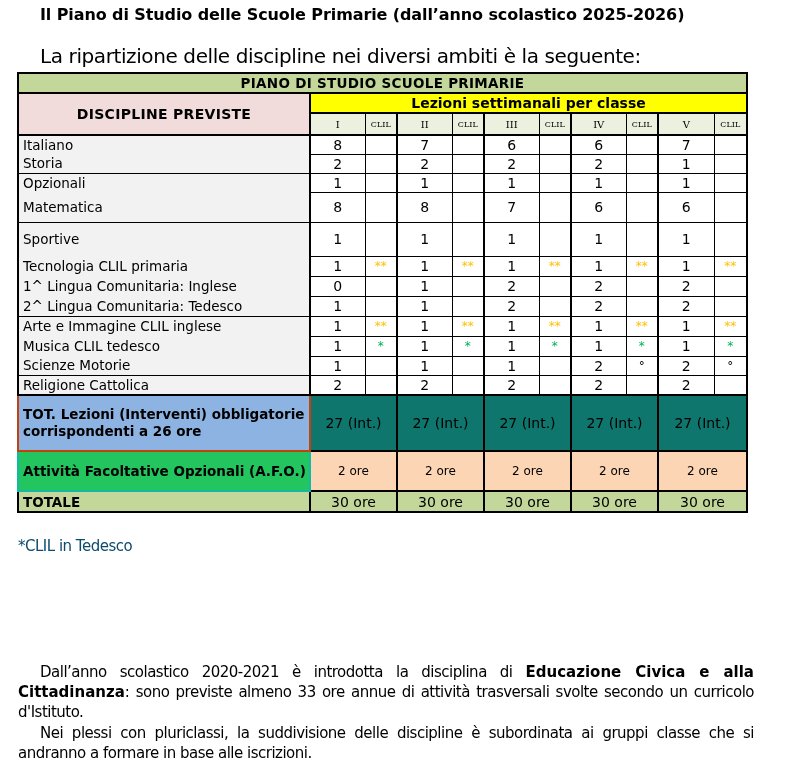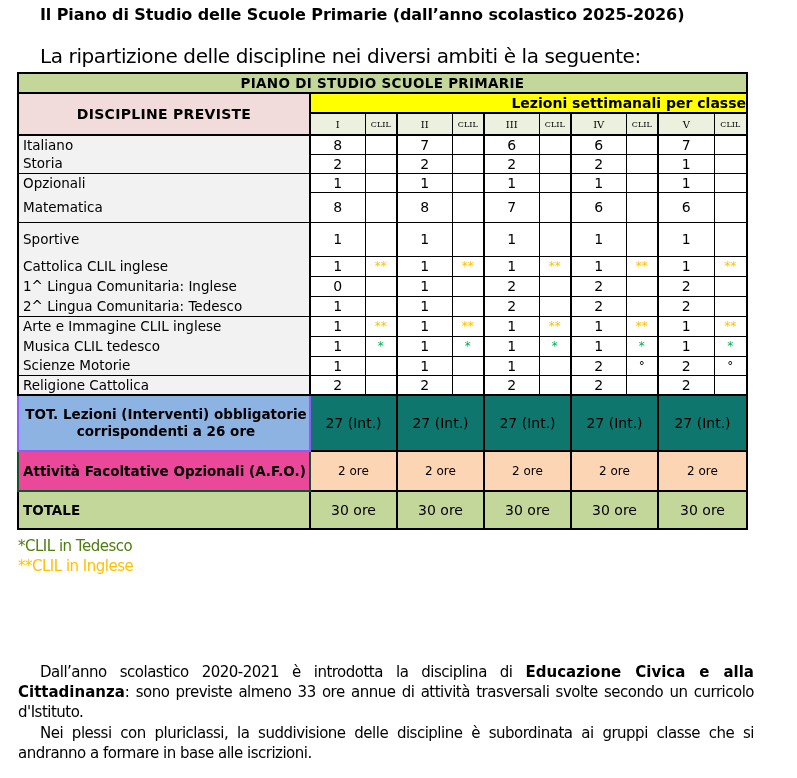--- a/index.html
+++ b/index.html
@@ -10,48 +10,48 @@
   .intro { position: absolute; left: 40px; top: 44px; font-size: 20px;
            font-family: "DejaVu Sans", sans-serif; letter-spacing: -0.4px; }
 
   table.piano { position: absolute; left: 17px; top: 72px; border-collapse: collapse;
                 table-layout: fixed; font-family: "DejaVu Sans", sans-serif; }
   table.piano td { padding: 0; overflow: hidden; white-space: nowrap; }
   .hdr-main { background: #c4d79b; border: 2px solid #000; text-align: center; font-weight: bold;
               font-size: 13.5px; height: 18px; letter-spacing: 0.3px; }
   .hdr-disc { background: #f2dcdb; border: 2px solid #000; text-align: center; font-weight: bold;
               font-size: 14px; letter-spacing: 0.3px; }
-  .hdr-lez { background: #ffff00; border: 2px solid #000; text-align: right; font-weight: bold;
+  .hdr-lez { background: #ffff00; border: 2px solid #000; text-align: center; font-weight: bold;
              font-size: 14px; height: 18px; }
   .hdr-class { background: #ebf1de; text-align: center; font-family: "DejaVu Serif", serif;
                font-size: 10px; height: 20px; border: 1px solid #000; }
   .hdr-clil { background: #ebf1de; text-align: center; font-family: "DejaVu Serif", serif;
               font-size: 8px; height: 20px; border: 1px solid #000; }
   .bl { border-left: 2px solid #000 !important; }
   .br { border-right: 2px solid #000 !important; }
   .bt { border-top: 2px solid #000 !important; }
   .disc { background: #f2f2f2; font-size: 13.5px; padding-left: 4px !important;
           border-left: 2px solid #000; border-right: 2px solid #000; }
   .val { background: #fff; text-align: center; font-size: 14px; border: 1px solid #000; }
   .clil { background: #fff; text-align: center; font-size: 12px; border: 1px solid #000; }
   .star-en { color: #ffc000; }
   .star-de { color: #00b050; }
   .tot-label { background: #8db3e2; font-weight: bold; font-size: 13.5px; padding-left: 4px !important;
-               white-space: normal !important; line-height: 17px; border: 2px solid #8b5cf6; text-align: center; }
+               white-space: normal !important; line-height: 17px; border: 2px solid #c2410c; }
   .tot-val { background: #0f766e; text-align: center; font-size: 14px; border: 2px solid #000; }
-  .afo-label { background: #ec4899; font-weight: bold; font-size: 13.5px; padding-left: 4px !important;
-               white-space: normal !important; line-height: 17px; border: 2px solid #14532d; }
+  .afo-label { background: #22c55e; font-weight: bold; font-size: 13.5px; padding-left: 4px !important;
+               white-space: normal !important; line-height: 17px; border: 2px solid #14b8a6; }
   .afo-val { background: #fcd5b4; text-align: center; font-size: 12px; border: 2px solid #000; }
   .totale-label { background: #c4d79b; font-weight: bold; font-size: 13.5px; padding-left: 4px !important;
                   border: 2px solid #000; }
   .totale-val { background: #c4d79b; text-align: center; font-size: 14px; border: 2px solid #000; }
 
   .notes { position: absolute; left: 18px; top: 536px; width: 736px; font-size: 15px;
            font-family: "DejaVu Sans", sans-serif; letter-spacing: -0.5px; line-height: 20px; }
-  .note-de { color: #4d7c0f; }
+  .note-de { color: #0c4a6e; }
   .note-en { color: #ffc000; }
   .note-deg { text-align: justify; }
   .para { position: absolute; left: 18px; width: 736px; font-size: 15px; text-align: justify;
           font-family: "DejaVu Sans", sans-serif; letter-spacing: -0.5px; line-height: 20px; }
   .para .indent { display: inline-block; width: 22px; }
   .para b { letter-spacing: 0; }
 </style>
 </head>
 <body>
 
@@ -151,21 +151,21 @@
         <td class="val bl">1</td>
         <td class="clil"></td>
         <td class="val bl">1</td>
         <td class="clil"></td>
         <td class="val bl">1</td>
         <td class="clil"></td>
         <td class="val bl">1</td>
         <td class="clil br"></td>
       </tr>
       <tr style="height: 20px;">
-        <td class="disc">Cattolica CLIL inglese</td>
+        <td class="disc">Tecnologia CLIL primaria</td>
         <td class="val bl">1</td>
         <td class="clil star-en">**</td>
         <td class="val bl">1</td>
         <td class="clil star-en">**</td>
         <td class="val bl">1</td>
         <td class="clil star-en">**</td>
         <td class="val bl">1</td>
         <td class="clil star-en">**</td>
         <td class="val bl">1</td>
         <td class="clil br star-en">**</td>
@@ -257,34 +257,33 @@
         <td colspan="2" class="tot-val">27 (Int.)</td>
       </tr>
       <tr style="height: 40px;">
         <td class="afo-label">Attività Facoltative Opzionali (A.F.O.)</td>
         <td colspan="2" class="afo-val">2 ore</td>
         <td colspan="2" class="afo-val">2 ore</td>
         <td colspan="2" class="afo-val">2 ore</td>
         <td colspan="2" class="afo-val">2 ore</td>
         <td colspan="2" class="afo-val">2 ore</td>
       </tr>
-      <tr style="height: 38px;">
+      <tr style="height: 21px;">
         <td class="totale-label">TOTALE</td>
         <td colspan="2" class="totale-val">30 ore</td>
         <td colspan="2" class="totale-val">30 ore</td>
         <td colspan="2" class="totale-val">30 ore</td>
         <td colspan="2" class="totale-val">30 ore</td>
         <td colspan="2" class="totale-val">30 ore</td>
       </tr>
     </tbody>
 </table>
 
 <div class="notes">
   <div class="note-de">*CLIL in Tedesco</div>
-  <div class="note-en">**CLIL in Inglese</div>
 </div>
 
 <div class="para" style="top:662px;">
   <span class="indent"></span><span>Dall’anno scolastico 2020-2021 è introdotta la disciplina di </span><b>Educazione Civica e alla Cittadinanza</b><span>: sono previste almeno 33 ore annue di attività trasversali svolte secondo un curricolo d'Istituto.</span>
 </div>
 <div class="para" style="top:723px;">
   <span class="indent"></span><span>Nei plessi con pluriclassi, la suddivisione delle discipline è subordinata ai gruppi classe che si andranno a formare in base alle iscrizioni.</span>
 </div>
 
 </body></html>

